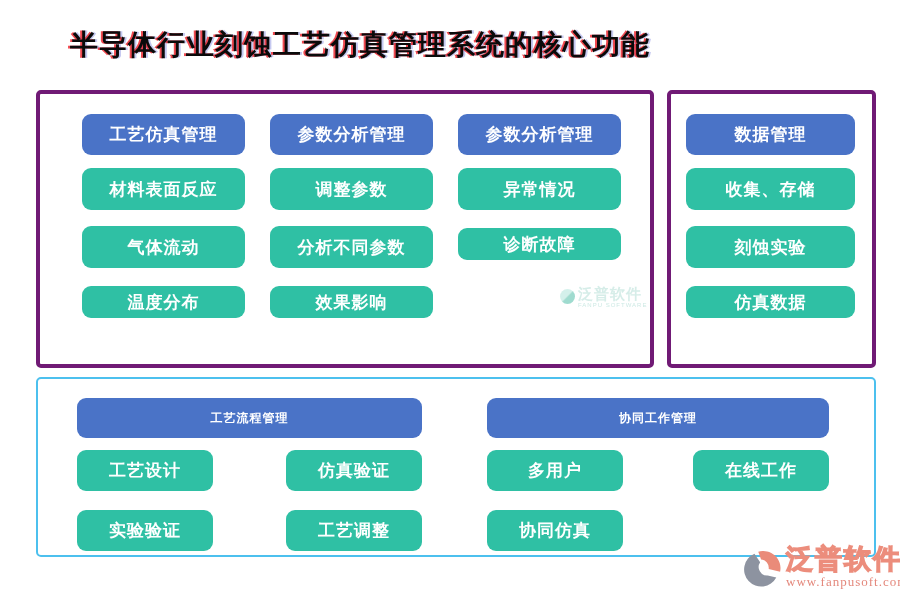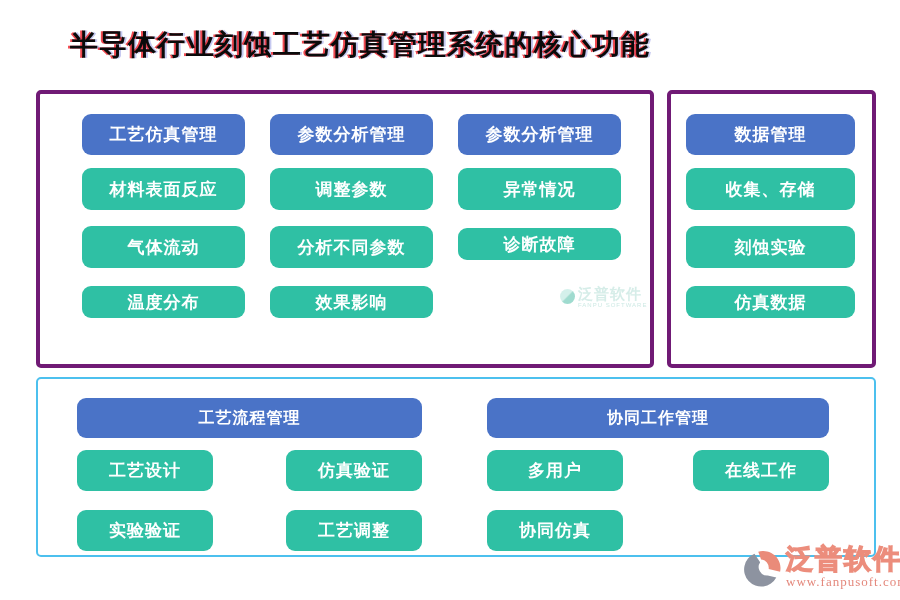--- a/index.html
+++ b/index.html
@@ -44,21 +44,21 @@
   .col .pill.row4{height:32px;}
   .col-1{left:42px;width:163px;}
   .col-2{left:230px;width:163px;}
   .col-3{left:418px;width:163px;}
   .col-data{left:15px;width:169px;}
 
   
   .group{position:absolute;top:19px;}
   .group-left{left:39px;width:345px;}
   .group-right{left:449px;width:342px;}
-  .group .header{height:40px;margin-bottom:12px;font-size:16px;}
+  .group .header{height:40px;margin-bottom:12px;font-size:12px;}
   .group .row{display:flex;justify-content:space-between;margin-bottom:19px;}
   .group .row .pill{width:136px;height:41px;}
 
   
   .watermark{
     position:absolute;left:560px;top:286px;display:flex;align-items:flex-start;gap:3px;
     opacity:0.85;pointer-events:none;
   }
   .wm-mark{
     width:15px;height:15px;border-radius:50%;margin-top:3px;

